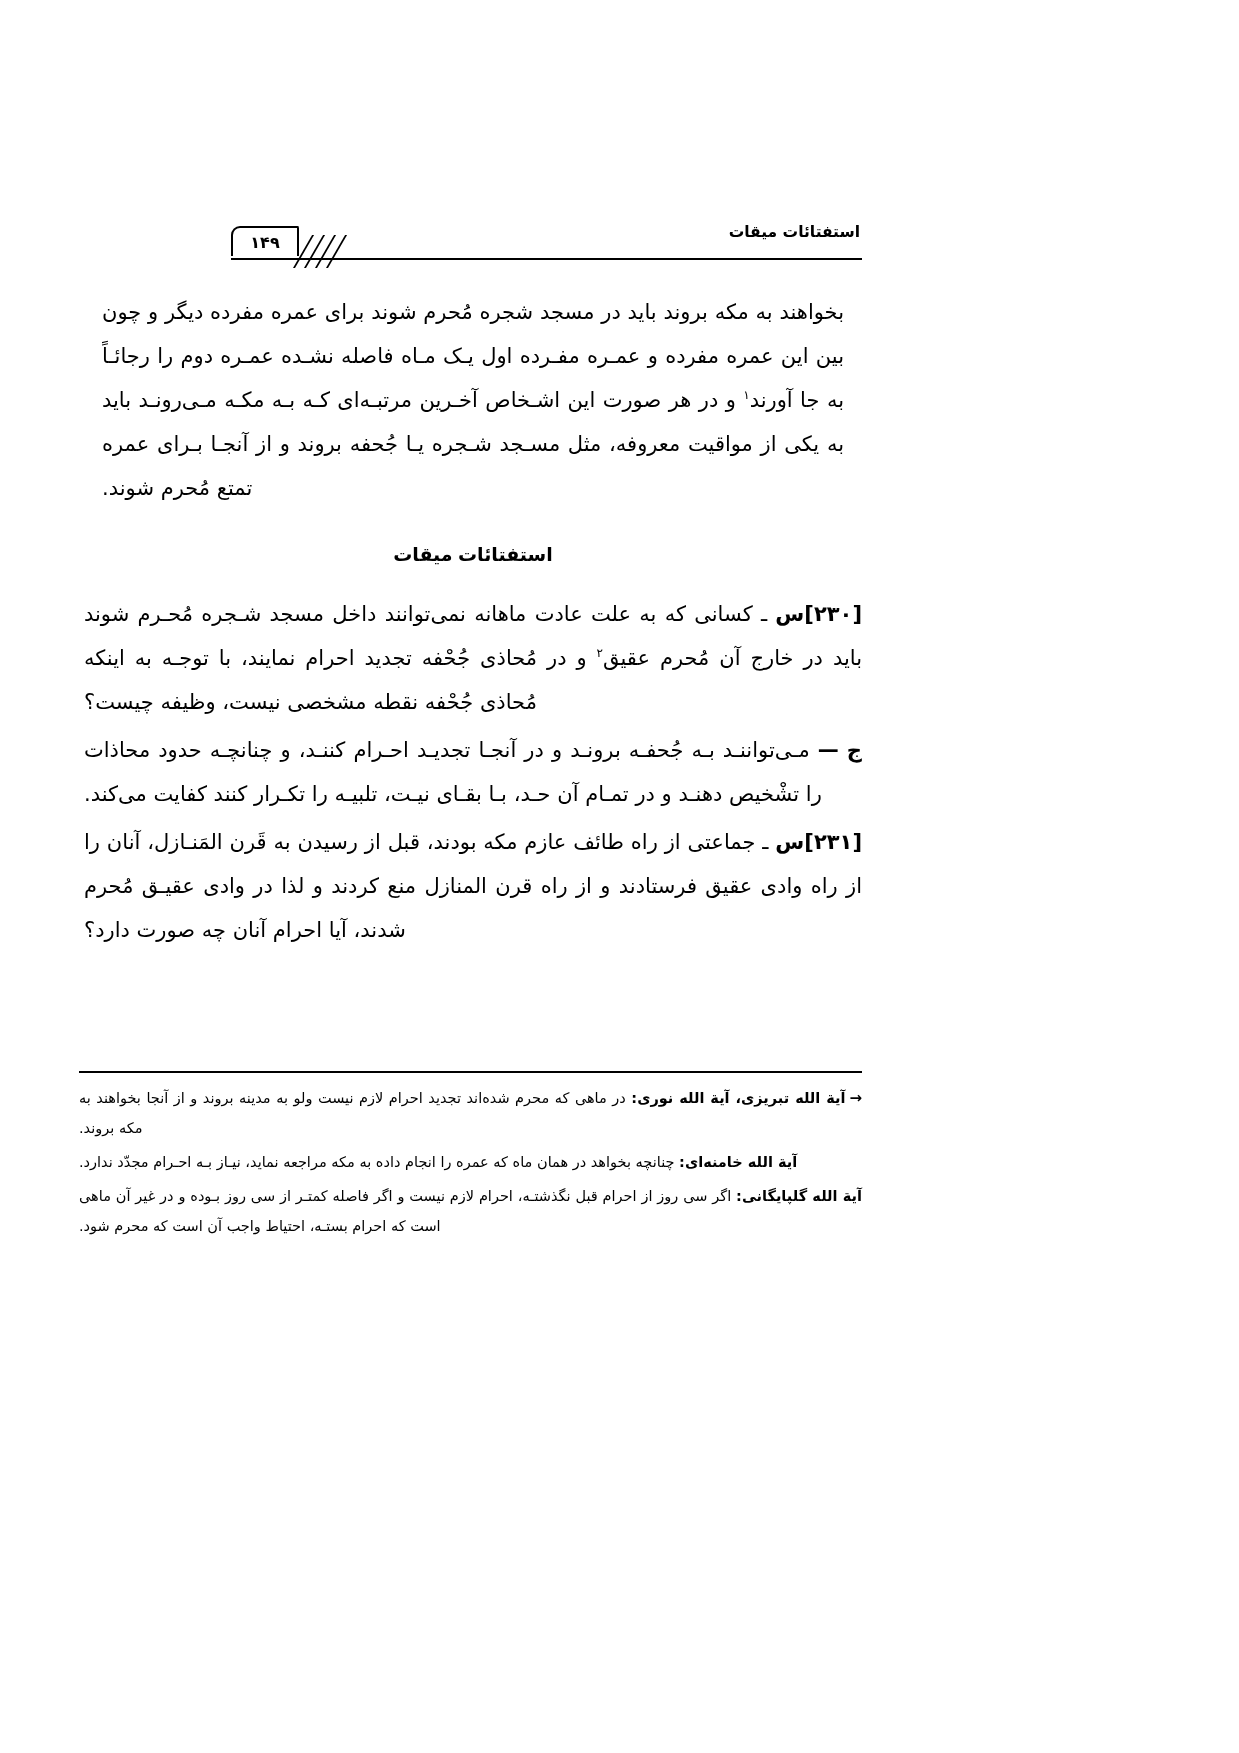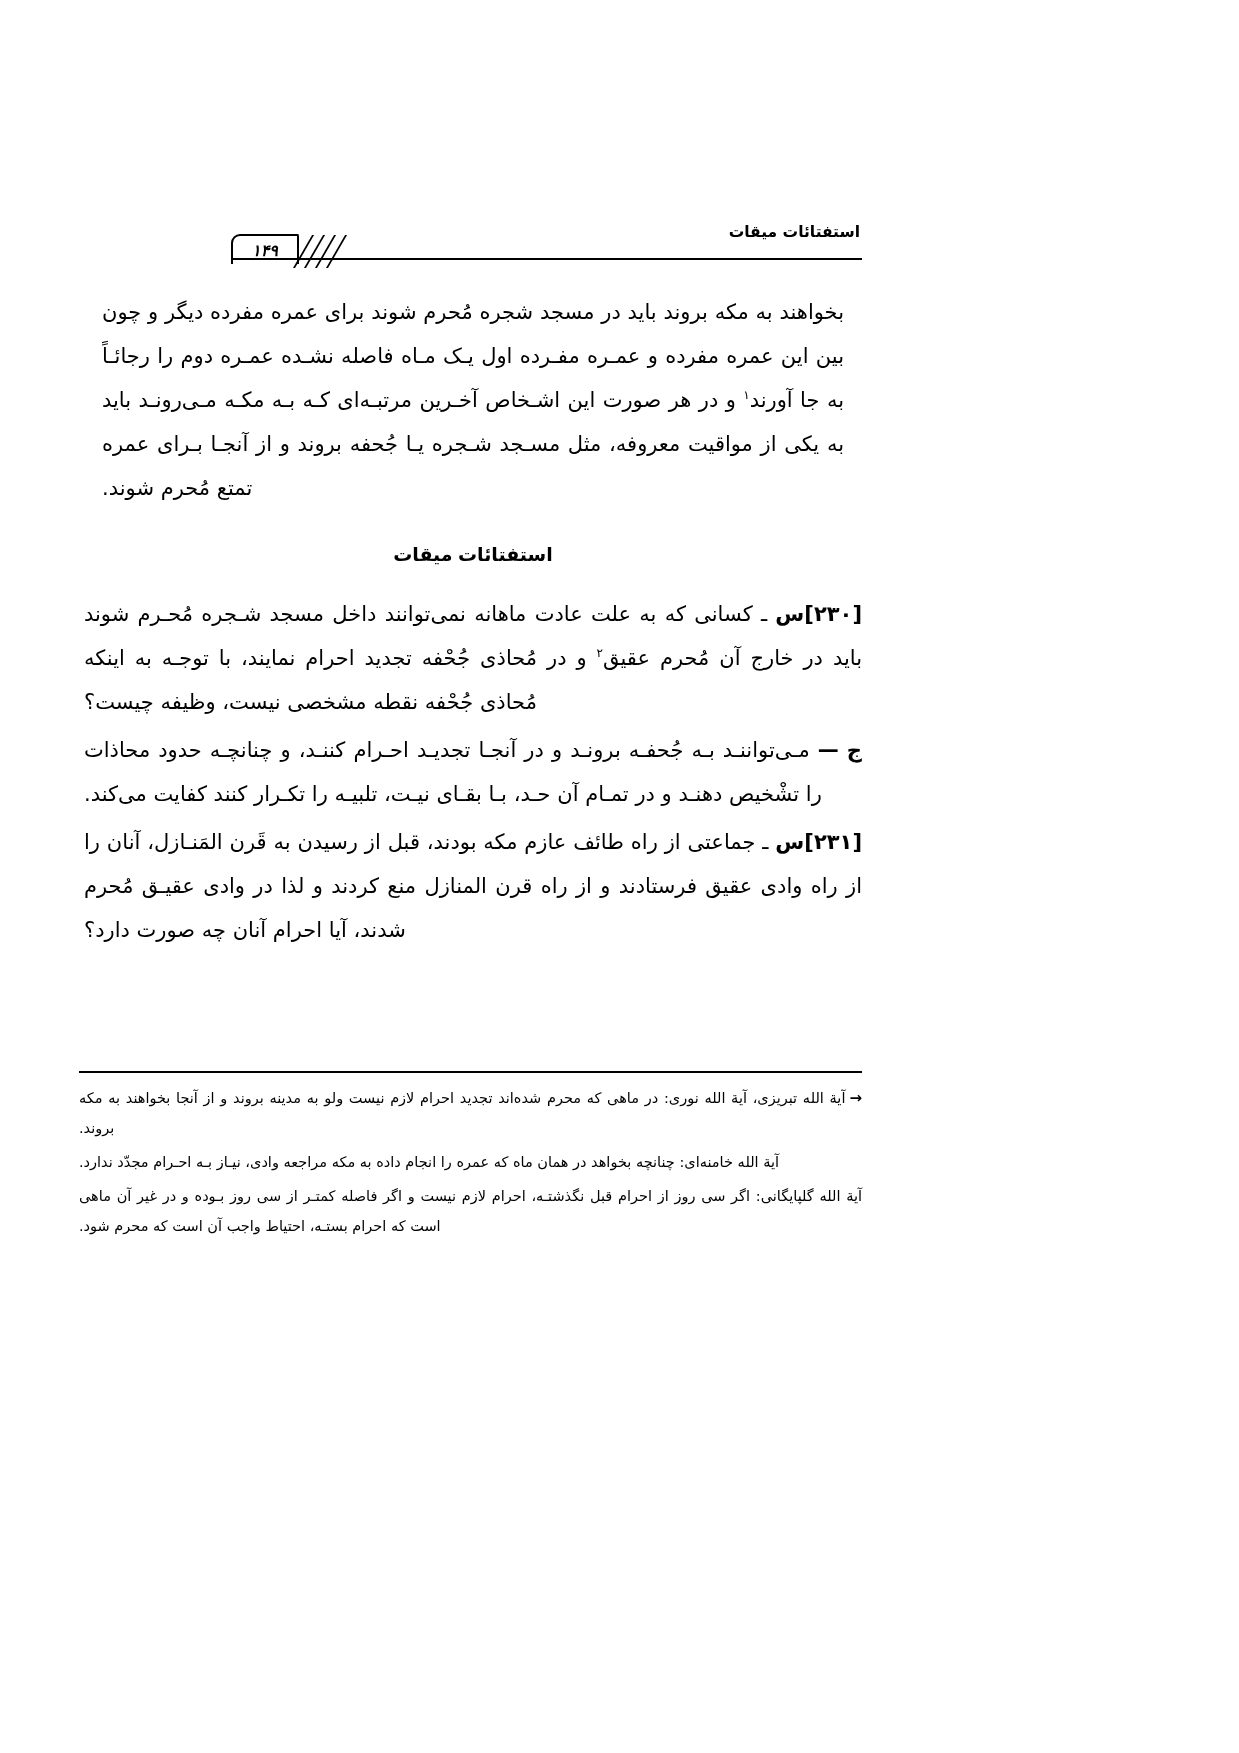--- a/index.html
+++ b/index.html
@@ -53,29 +53,28 @@
   .folio-wrap {
     position: absolute;
     left: 0px;
     bottom: 0px;
     width: 124px;
     height: 40px;
   }
   .folio-box {
     position: absolute;
     left: 0px;
-    bottom: 4px;
+    bottom: 12px;
     width: 68px;
     height: 30px;
     border: 2px solid #000;
     border-bottom: none;
     border-top-left-radius: 9px;
     border-top-right-radius: 2px;
     box-sizing: border-box;
-    font-style: italic;
   }
   .folio-num {
     position: absolute;
     left: 0; right: 0;
     bottom: 4px;
     text-align: center;
     font-size: 16px;
     font-weight: 600;
     line-height: 18px;
   }
@@ -173,21 +172,21 @@
     text-align-last: left;
     direction: rtl;
   }
   p.fn.centered-last { text-align-last: right; }
   .fn-arrow {
     font-weight: 700;
     font-size: 15px;
     padding-left: 4px;
   }
   .fn-name {
-    font-weight: 400;
+    font-weight: 700;
   }
   .fn-bold {
     font-weight: 700;
   }
   p.fn.num { text-align: right; text-align-last: right; }
 </style>
 </head>
 <body>
 
 <div class="page">
@@ -224,21 +223,21 @@
     </div>
 
   </div>
 
   <div class="fn-rule"></div>
 
   <div class="footnotes">
 
     <p class="fn"><span class="fn-arrow">→</span><span class="fn-name">آیة الله تبریزی، آیة الله نوری:</span> <span>در ماهی که محرم شده‌اند تجدید احرام لازم نیست ولو به مدینه بروند و از آنجا بخواهند به مکه بروند.</span></p>
 
-    <p class="fn"><span class="fn-name">آیة الله خامنه‌ای:</span> <span>چنانچه بخواهد در همان ماه که عمره را انجام داده به مکه مراجعه وادی، نیـاز بـه احـرام مجدّد ندارد.</span></p>
+    <p class="fn"><span class="fn-name">آیة الله خامنه‌ای:</span> <span>چنانچه بخواهد در همان ماه که عمره را انجام داده به مکه مراجعه نماید، نیـاز بـه احـرام مجدّد ندارد.</span></p>
 
     <p class="fn"><span class="fn-name">آیة الله گلپایگانی:</span> <span>اگر سی روز از احرام قبل نگذشتـه، احرام لازم نیست و اگر فاصله کمتـر از سی روز بـوده و در غیر آن ماهی است که احرام بستـه، احتیاط واجب آن است که محرم شود.</span></p>
 
 
 
 
   </div>
 
 </div>
 

